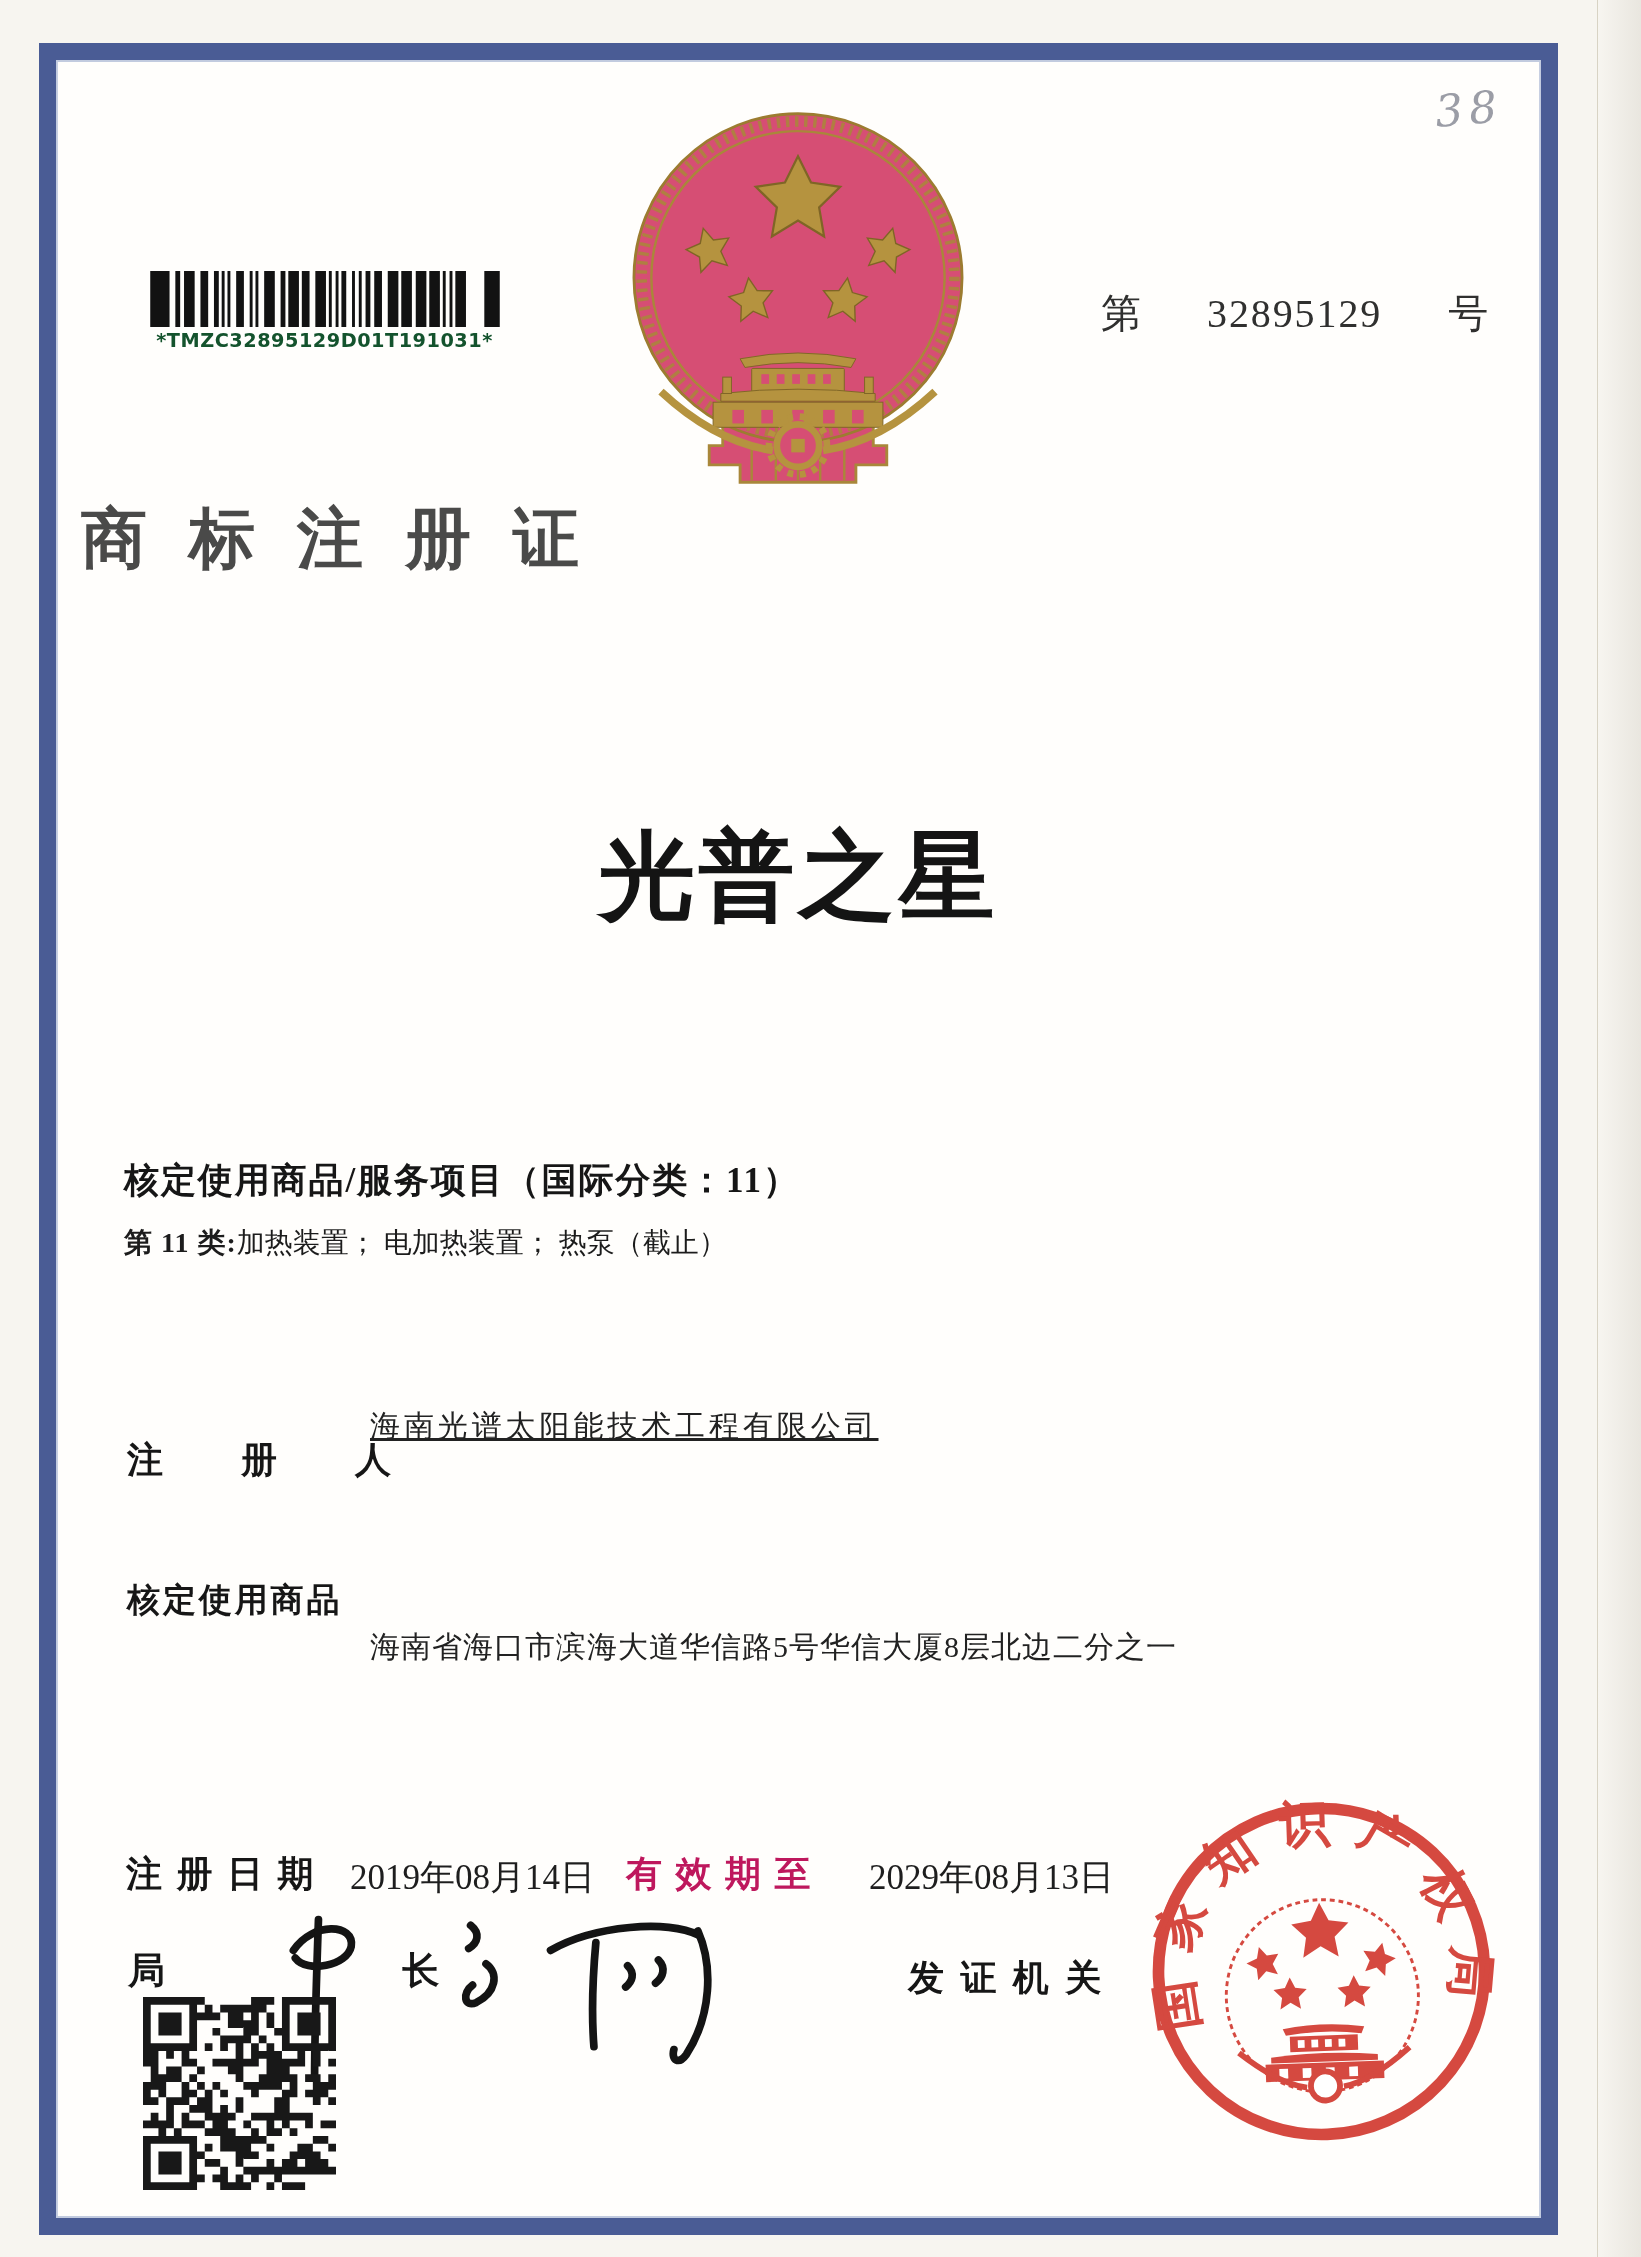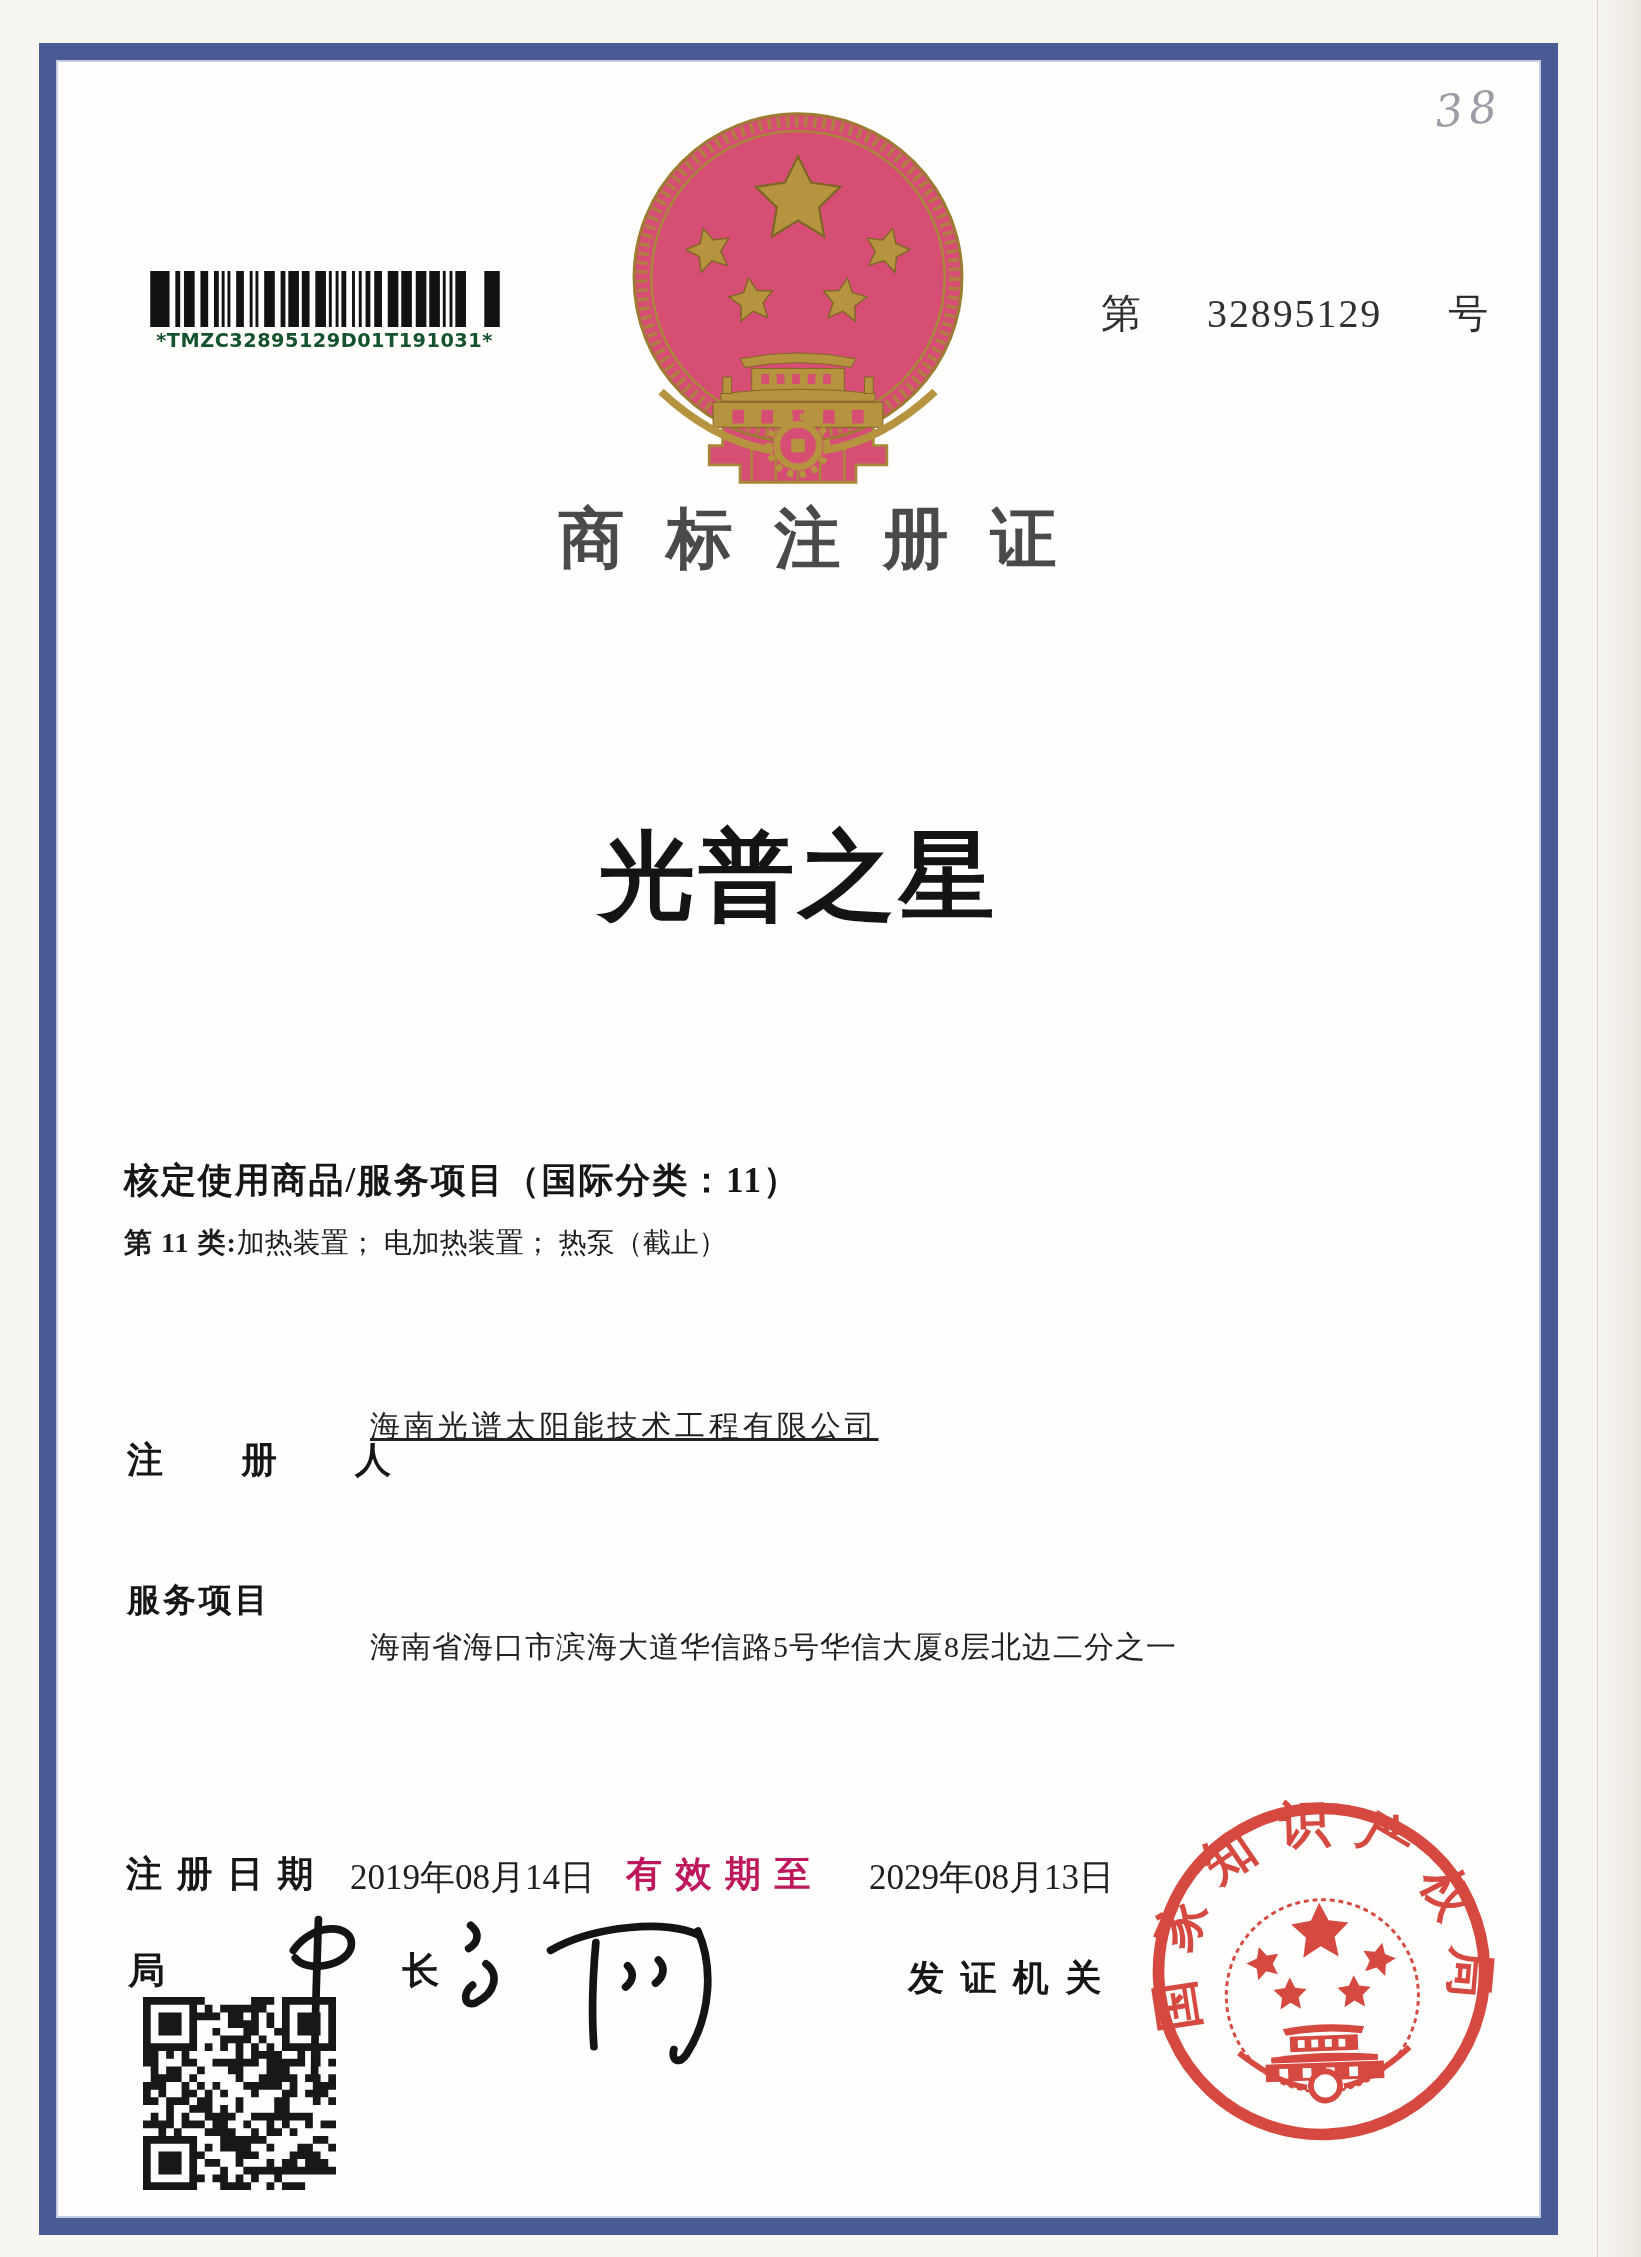--- a/index.html
+++ b/index.html
@@ -34,23 +34,23 @@
     left:1101px;top:286px;font-size:40px;color:#30302f;white-space:nowrap;
   }
   .cert-number .num{margin:12px 66px;letter-spacing:1.9px;}
   .handwritten-note{
     left:1435px;top:83px;font-size:44px;color:#9b9da6;
     font-style:italic;transform:rotate(-5deg);letter-spacing:5.8px;
     font-family:"DejaVu Serif",serif;
   }
   .emblem{left:626px;top:106px;width:344px;height:384px;}
   .certificate-title{
-    left:39px;top:494px;width:1519px;text-align:center;
+    left:39px;top:494px;width:1519px;
     font-size:66px;font-weight:600;color:#4a4a49;
-    letter-spacing:42px;text-indent:42px;white-space:nowrap;padding-left:9px;
+    letter-spacing:42px;text-indent:42px;white-space:nowrap;
   }
   .trademark-name{
     left:39px;top:813px;width:1519px;text-align:center;
     font-family:Liberation Mono, monospace;
     font-weight:bold;font-size:96px;color:#141414;letter-spacing:3.9px;
   }
   
   .goods-heading{
     left:124px;top:1157px;font-size:35px;font-weight:bold;color:#161616;
     letter-spacing:1.9px;
@@ -155,21 +155,21 @@
 <div class="abs trademark-name">光普之星</div>
 
 <div class="abs goods-heading">核定使用商品/服务项目（国际分类：11）</div>
 <div class="abs goods-class">
   <span class="lbl">第 11 类:</span><span>加热装置； 电加热装置； 热泵（截止）</span>
 </div>
 
 <div class="abs registrant-label">注 册 人</div>
 <div class="abs registrant-value">海南光谱太阳能技术工程有限公司</div>
 
-<div class="abs address-label">服务项目</div>
+<div class="abs address-label">核定使用商品</div>
 <div class="abs address-value">海南省海口市滨海大道华信路5号华信大厦8层北边二分之一</div>
 
 <div class="abs regdate-label">注册日期</div>
 <div class="abs regdate-value">2019年08月14日</div>
 <div class="abs valid-label">有效期至</div>
 <div class="abs valid-value">2029年08月13日</div>
 
 <div class="abs director-label">局 长</div>
 
 <svg class="abs signature" viewBox="0 0 560 190" xmlns="http://www.w3.org/2000/svg">

